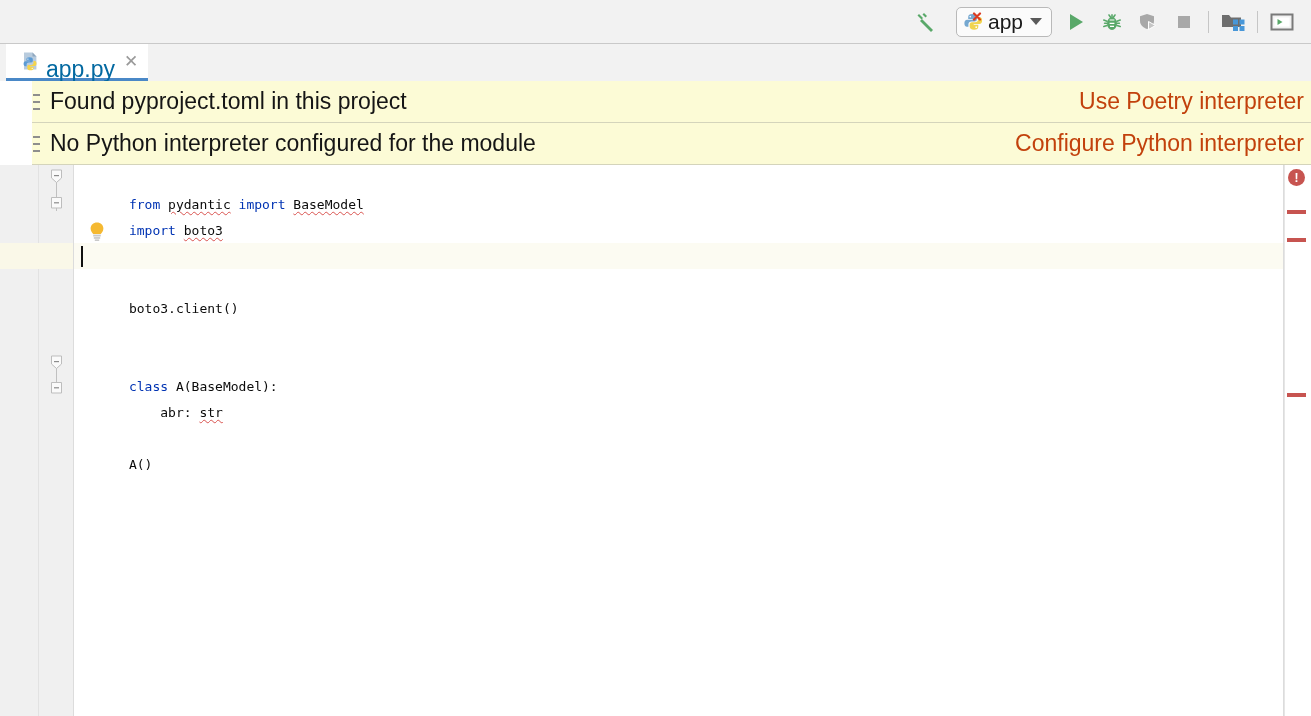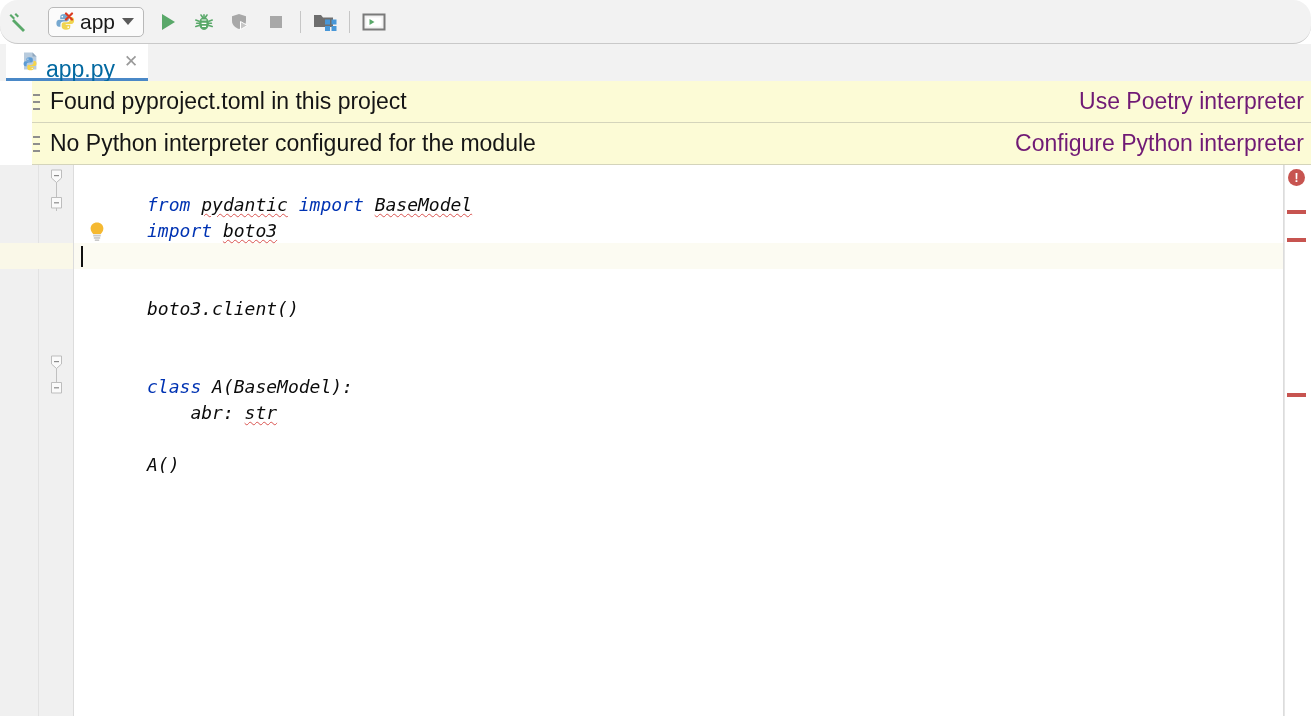--- a/index.html
+++ b/index.html
@@ -16,22 +16,21 @@
   }
 
   
   .toolbar {
     position: absolute; left: 0; top: 0;
     width: 1311px; height: 44px;
     background: #f2f2f2;
     border-bottom: 1px solid #c9c9c9;
     box-sizing: border-box;
     display: flex; align-items: center;
-    justify-content: flex-start;
-    border-radius: 18px;
+    justify-content: flex-end;
   }
   .tb-icon {
     width: 30px; height: 30px;
     display: flex; align-items: center; justify-content: center;
     margin: 0 3px;
     cursor: pointer;
   }
   .tb-sep {
     width: 1px; height: 22px;
     background: #c6c6c6;
@@ -125,21 +124,21 @@
     line-height: 1;
     white-space: nowrap;
   }
   .banner-right {
     margin-left: auto;
     display: flex; align-items: center;
     padding-right: 9px;
   }
   .banner-link {
     font-size: 23px;
-    color: #701a75;
+    color: #c2410c;
     line-height: 1;
     cursor: pointer;
     white-space: nowrap;
   }
   .banner-gear {
     margin-left: 11px;
     cursor: pointer;
     display: flex; align-items: center;
   }
 
@@ -176,24 +175,23 @@
     color: #9b9b9b;
     line-height: 26px;
     height: 26px;
   }
   .codeline {
     position: absolute;
     left: 8px;
     height: 26px;
     line-height: 26px;
     font-family: "DejaVu Sans Mono", monospace;
-    font-size: 18px;
+    font-size: 13px;
     color: #0b0b0b;
     white-space: pre;
-    font-style: italic;
   }
   .kw { color: #0033b3; }
   .sq {
     text-decoration: underline;
     text-decoration-style: wavy;
     text-decoration-color: #d9534f;
     text-decoration-thickness: 1px;
     text-underline-offset: 2px;
   }
   .caretline {

